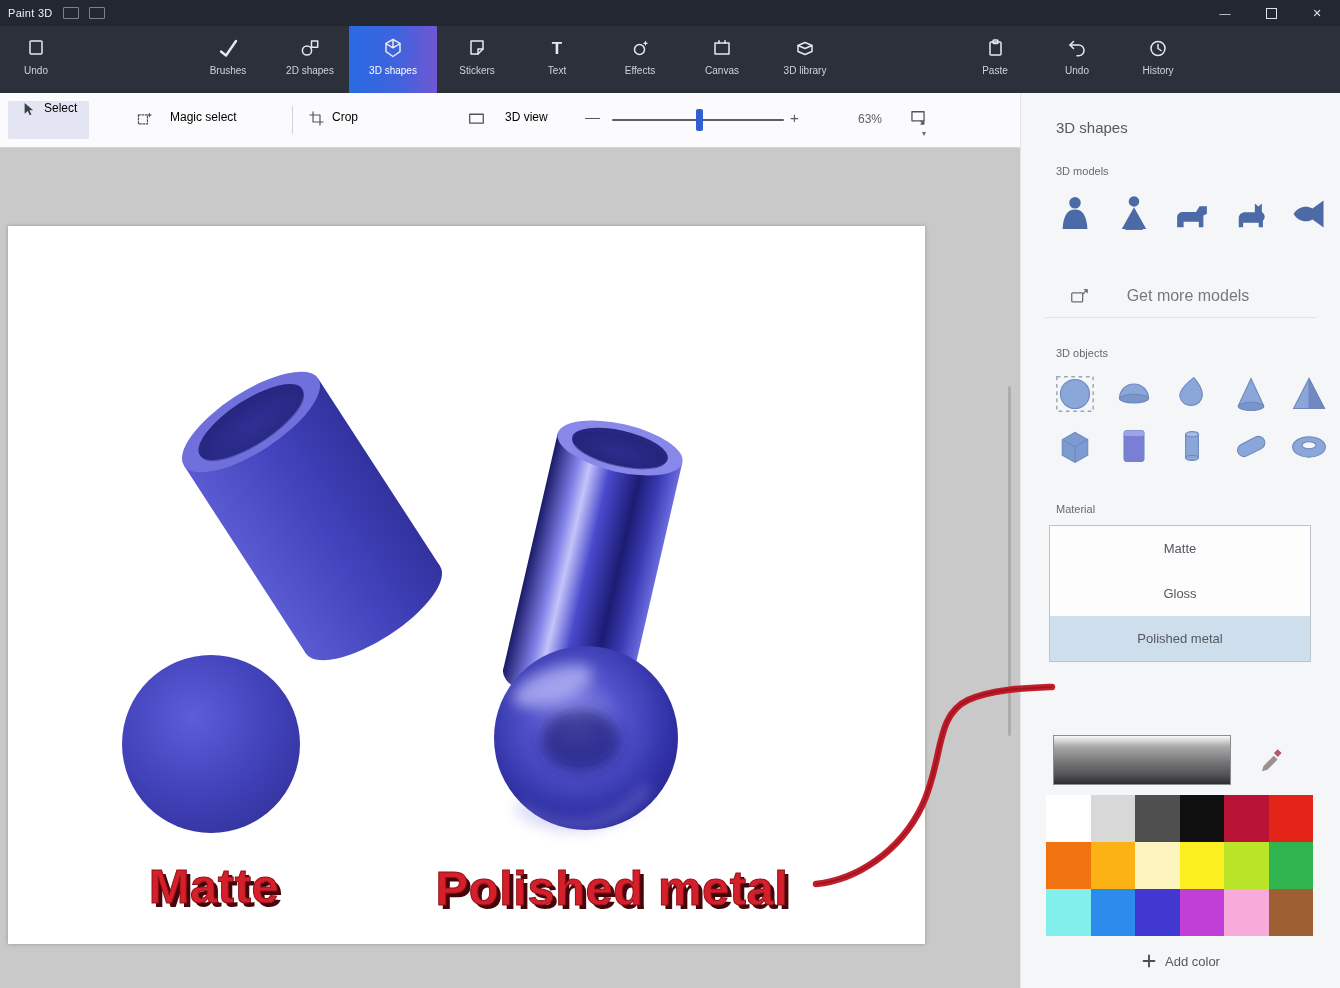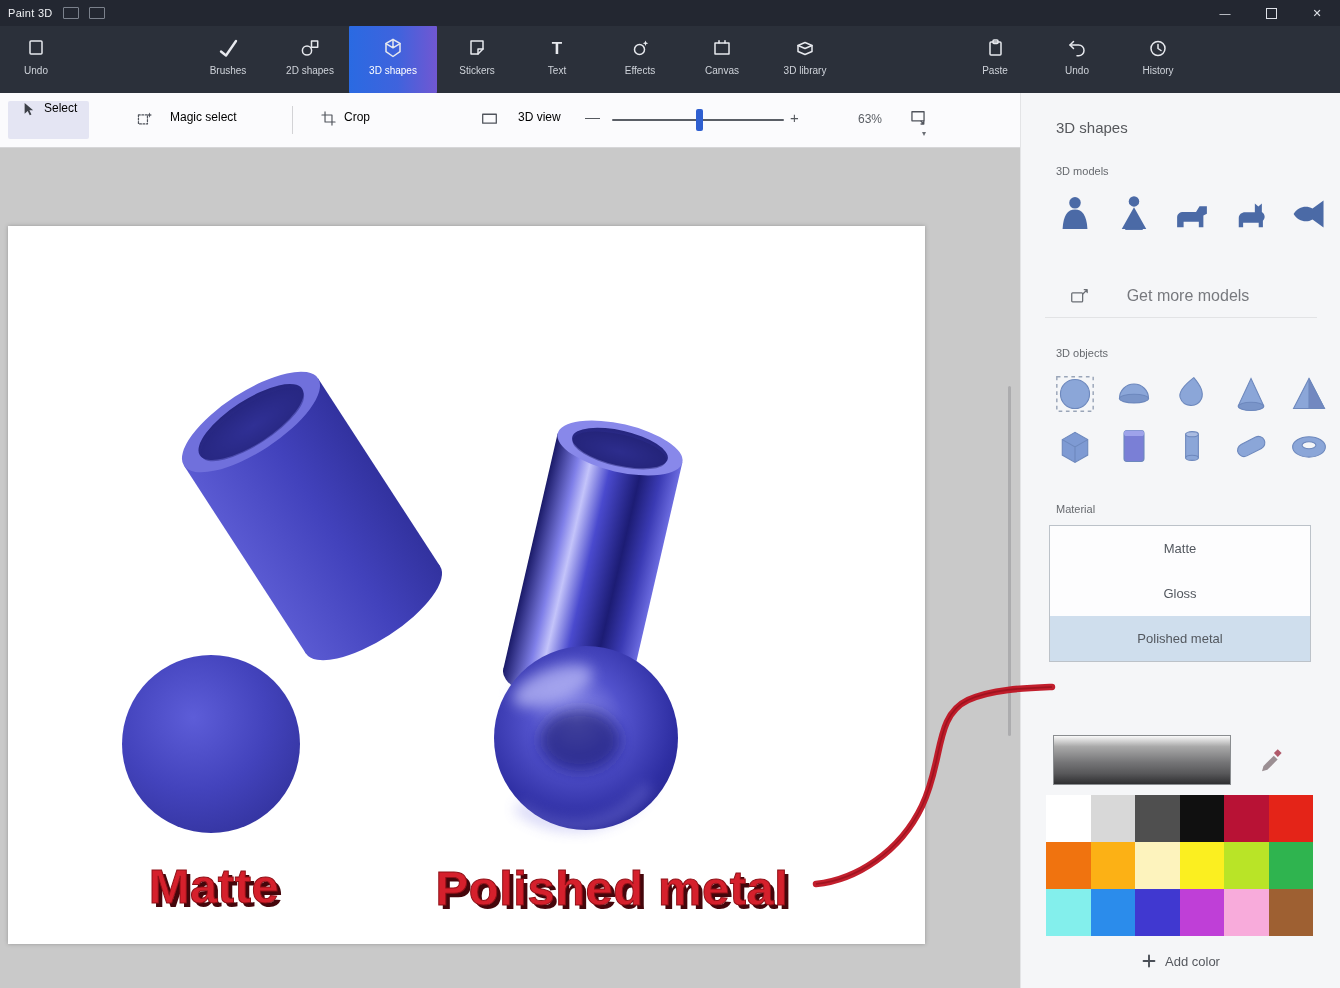--- a/index.html
+++ b/index.html
@@ -226,28 +226,28 @@
         <span>Select</span>
       </div>
       <div class="sub-item" style="left:136px;top:17px;gap:16px;">
         <svg width="18" height="18" viewBox="0 0 22 22">
             <rect x="3" y="6" width="11" height="11" stroke-dasharray="2.2 2"></rect>
             <path d="M16.5 3l.9 2.3 2.3.9-2.3.9-.9 2.3-.9-2.3-2.3-.9 2.3-.9z" fill="#50545c" stroke="none"></path>
           </svg>
         <span>Magic select</span>
       </div>
       <div class="vdivider"></div>
-      <div class="sub-item" style="left:320px;top:17px;">
+      <div class="sub-item" style="left:308px;top:17px;">
         <svg width="17" height="17" viewBox="0 0 22 22">
             <path d="M6.5 2.5v13h13"></path>
             <path d="M2.5 6.5h13v13"></path>
           </svg>
         <span>Crop</span>
       </div>
-      <div class="sub-item" style="left:480px;top:17px;gap:19px;">
+      <div class="sub-item" style="left:467px;top:17px;gap:19px;">
         <svg width="19" height="17" viewBox="0 0 22 20">
             <rect x="3" y="5" width="16" height="10.5"></rect>
           </svg>
         <span>3D view</span>
       </div>
       <span class="zoom-minus">—</span>
       <div class="zoom-track">
         <div class="zoom-thumb"></div>
       </div>
       <span class="zoom-end">+</span>

